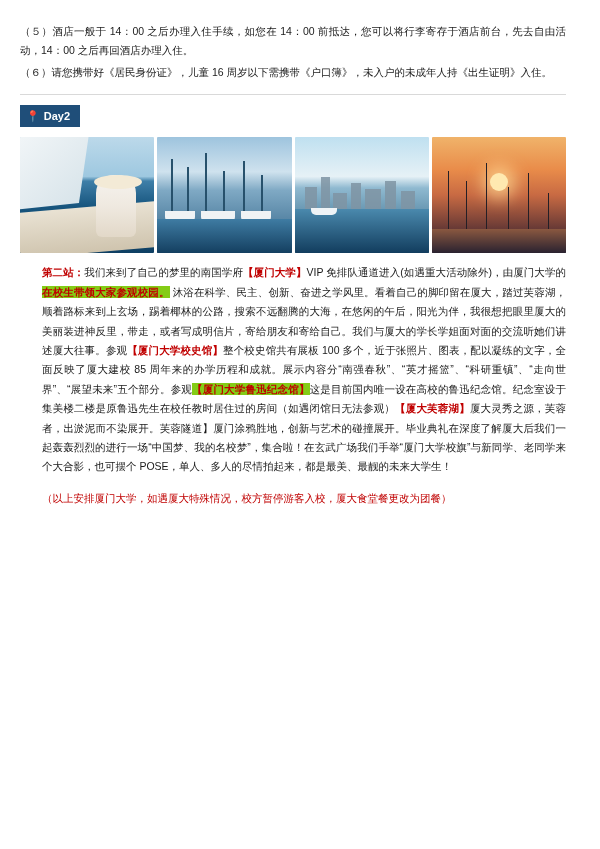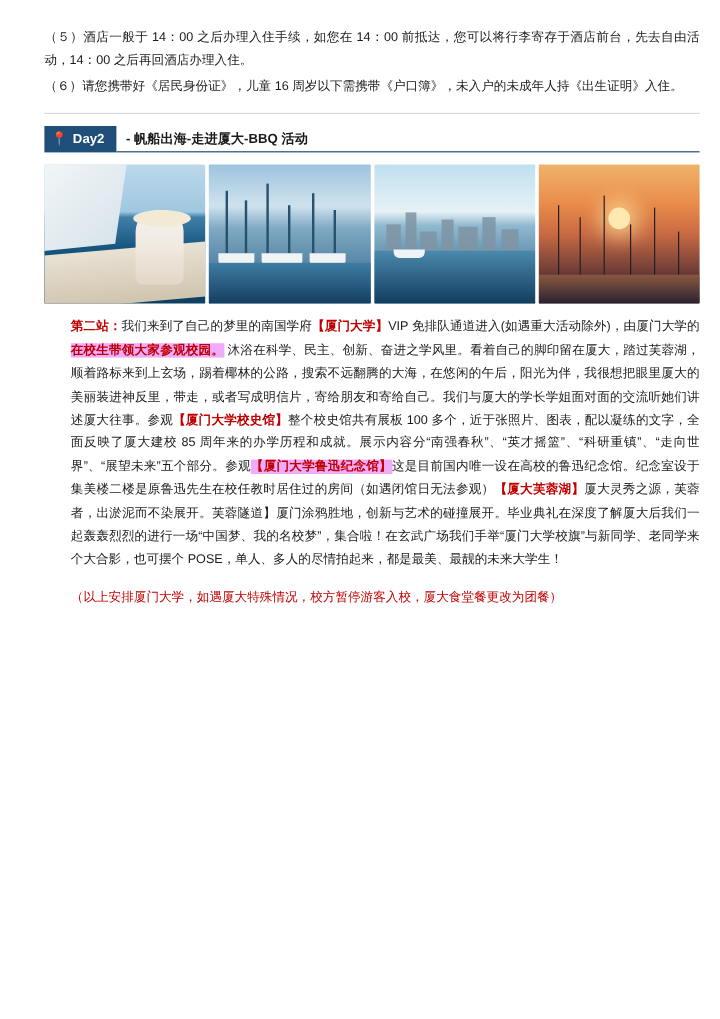--- a/index.html
+++ b/index.html
@@ -17,21 +17,21 @@
   }
   .page {
     position: relative;
     width: 600px;
     height: 849px;
     padding: 0;
     box-sizing: border-box;
   }
   .content {
     position: absolute;
-    left: 37px;
+    left: 20px;
     top: 22px;
     width: 546px;
   }
 
   .para {
     font-size: 10.5px;
     line-height: 1.85;
     text-align: justify;
     color: #1a1a1a;
     margin: 0 0 2px 0;
@@ -85,21 +85,21 @@
 
   .stop-head {
     color: #c00000;
     font-weight: bold;
   }
   .hl-red {
     color: #c00000;
     font-weight: bold;
   }
   .hl-yellow {
-    background: #f0abfc;
+    background: #84cc16;
     color: #c00000;
     font-weight: bold;
   }
   .hl-yellow-black {
     background: #ffff00;
     color: #000000;
   }
   .body-text {
     color: #1a1a1a;
     font-weight: normal;
@@ -255,21 +255,20 @@
     <p class="para">（５）酒店一般于 14：00 之后办理入住手续，如您在 14：00 前抵达，您可以将行李寄存于酒店前台，先去自由活动，14：00 之后再回酒店办理入住。</p>
     <p class="para">（６）请您携带好《居民身份证》，儿童 16 周岁以下需携带《户口簿》，未入户的未成年人持《出生证明》入住。</p>
 
     <div class="divider"></div>
 
     <div class="day-banner">
       <div class="day-tag">
         <span class="pin">📍</span>
         <span>Day2</span>
       </div>
-      <div class="day-title">- 帆船出海-走进厦大-BBQ 活动</div>
     </div>
 
 
 
     <div class="photos">
       <div class="photo p1">
         <div class="sailshape"></div>
         <div class="deck"></div>
         <div class="person"></div>
         <div class="hat"></div>

